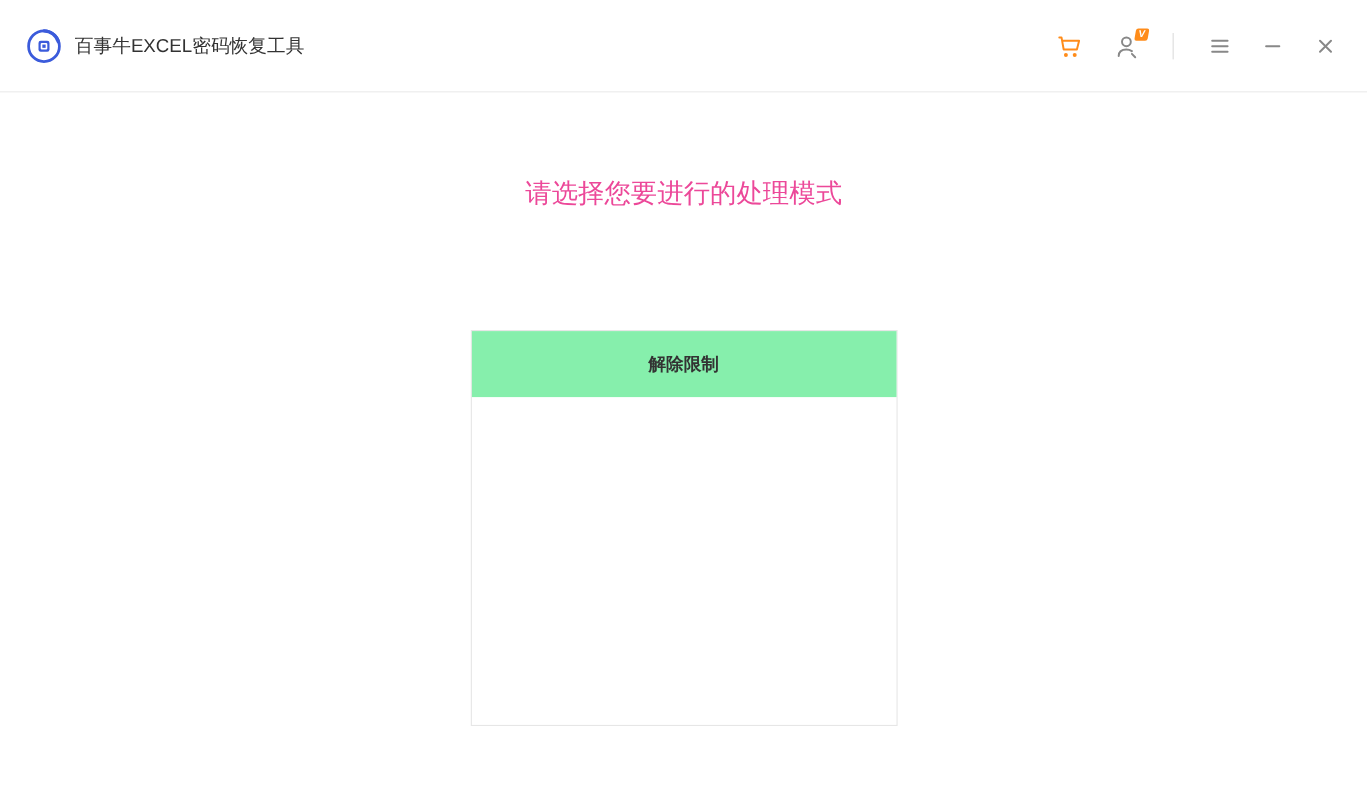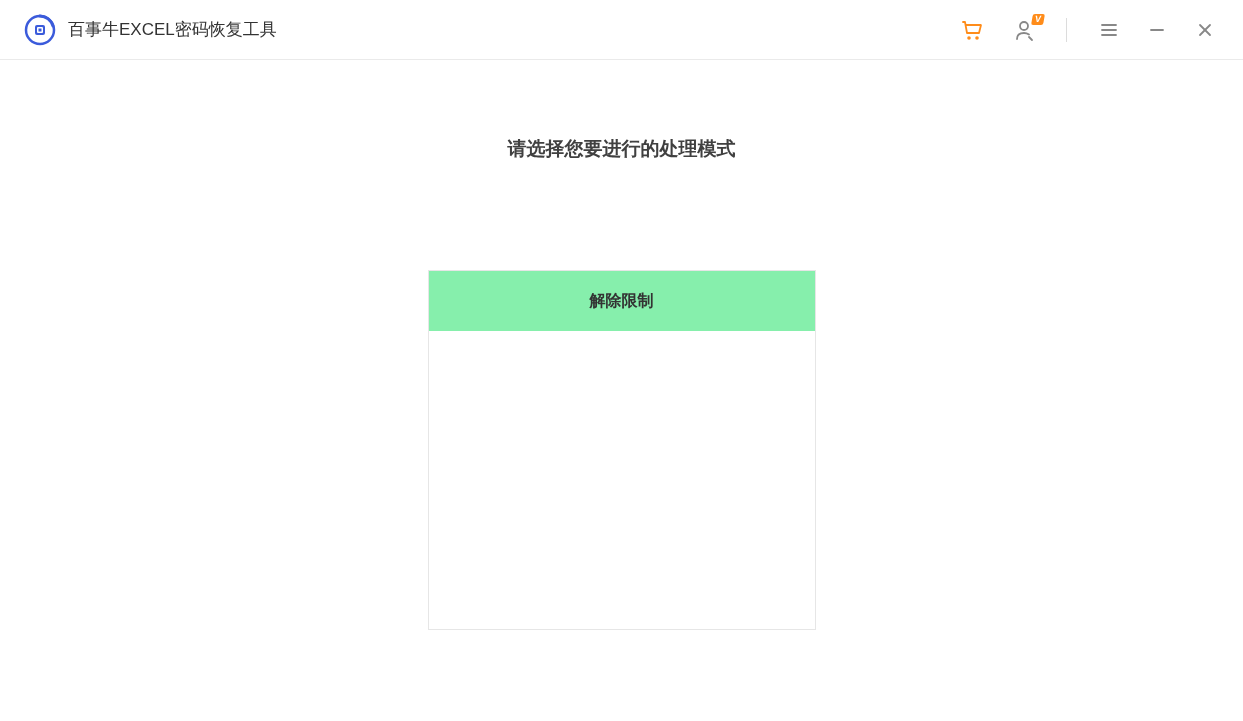--- a/index.html
+++ b/index.html
@@ -8,21 +8,21 @@
       box-sizing: border-box;
     }
     body {
       font-family: "Microsoft YaHei", "PingFang SC", sans-serif;
       background: #ffffff;
       width: 1243px;
       height: 721px;
       overflow: hidden;
     }
     .titlebar {
-      height: 60px;
+      height: 84px;
       display: flex;
       align-items: center;
       justify-content: space-between;
       padding: 0 24px;
       border-bottom: 1px solid #eaeaea;
     }
     .titlebar-left {
       display: flex;
       align-items: center;
       gap: 12px;
@@ -64,23 +64,23 @@
       align-items: center;
       gap: 20px;
     }
     .main-content {
       padding-top: 76px;
       display: flex;
       flex-direction: column;
       align-items: center;
     }
     .main-heading {
-      font-size: 19px;
-      color: #404040;
-      font-weight: 700;
+      font-size: 24px;
+      color: #ec4899;
+      font-weight: 400;
       margin-bottom: 108px;
     }
     .cards-row {
       display: flex;
       gap: 96px;
     }
     .mode-card {
       width: 388px;
       height: 360px;
       border: 1px solid #e6e6e6;

